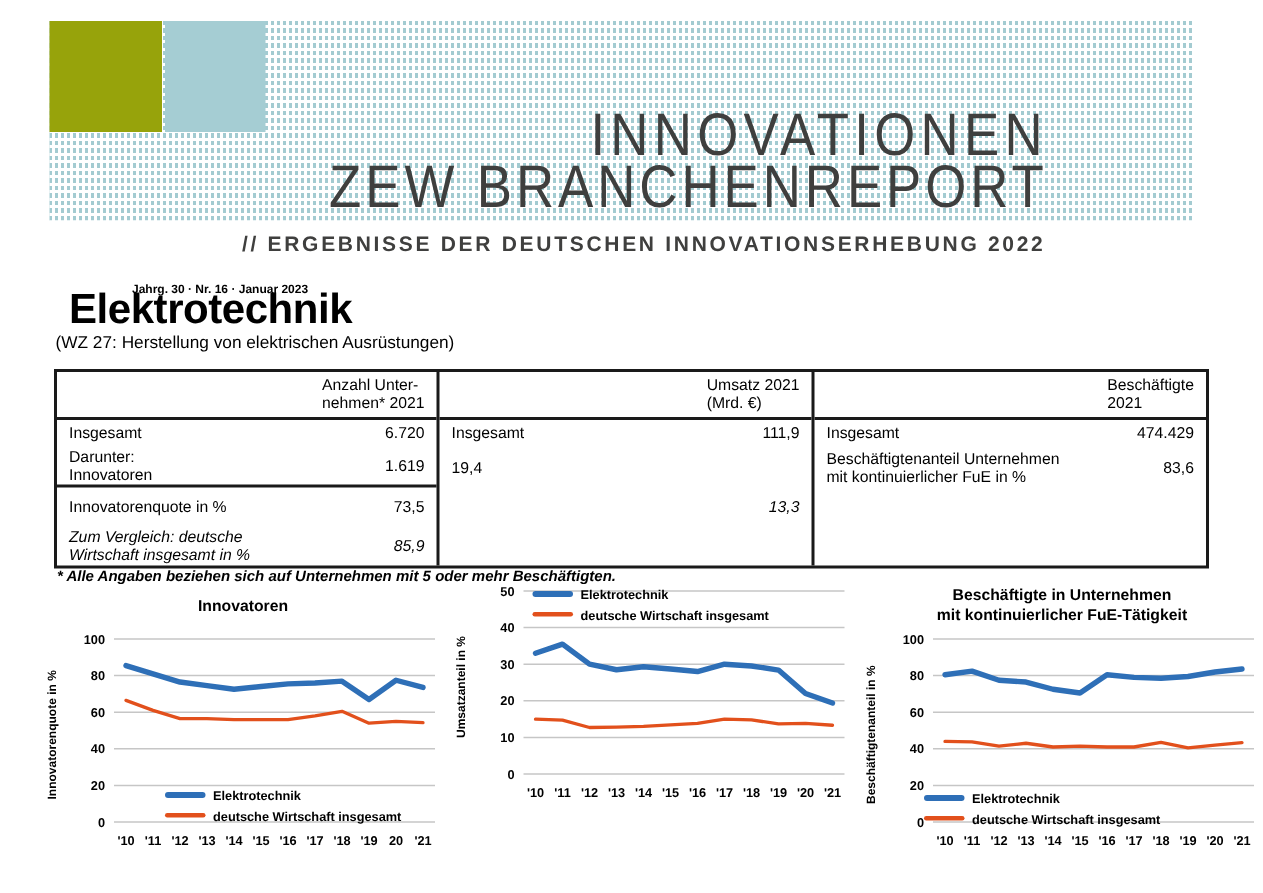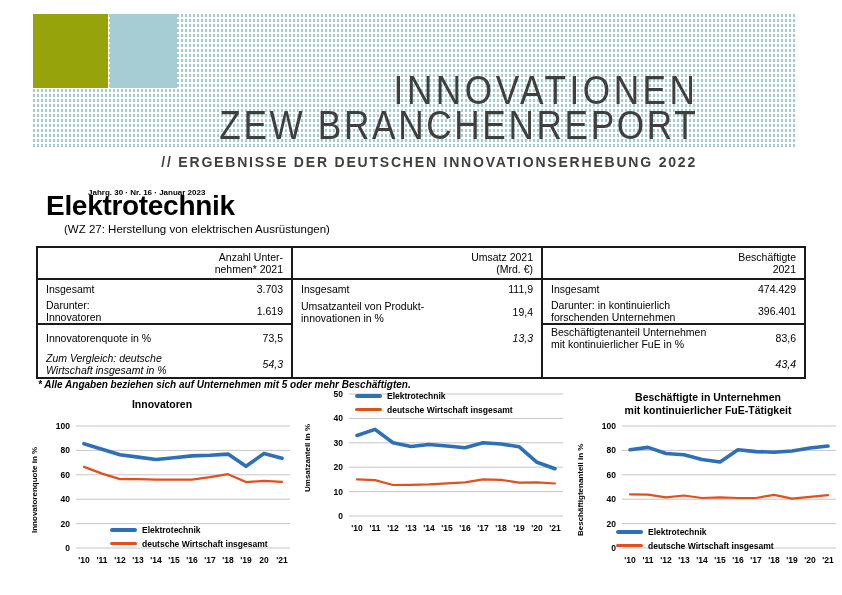--- a/index.html
+++ b/index.html
@@ -27,32 +27,32 @@
   .mast-title.l1 { right:105px; top:70px; letter-spacing:4px; }
   .mast-title.l2 { right:106px; top:105px; letter-spacing:3px; }
   .mast-sub {
     position:absolute; right:107px; top:154px; color:#3f3f3e;
     font-size:14px; font-weight:bold; letter-spacing:1.8px; white-space:nowrap;
   }
   .issue { position:absolute; left:88px; top:188px; font-size:8px; font-weight:bold; }
 
   
   .page-title { position:absolute; left:46px; top:190px; font-size:28px; font-weight:bold; letter-spacing:-0.3px; }
-  .page-subtitle { position:absolute; left:64px; top:223px; font-size:11.5px; }
+  .page-subtitle { position:absolute; left:37px; top:223px; font-size:11.5px; }
 
   
   .dtable {
     position:absolute; left:36px; top:246px; width:770px;
     border:2px solid #1a1a1a; display:grid; grid-template-columns:253px 250px 1fr;
     background:#fff; font-size:10.5px; line-height:1.15;
   }
   .tcol + .tcol { border-left:2px solid #1a1a1a; }
   .thead {
     height:32px; border-bottom:2px solid #1a1a1a; display:flex; align-items:center;
-    justify-content:flex-end; text-align:right; white-space:pre-line; padding:2px 8px;
+    justify-content:flex-end; white-space:pre-line; padding:2px 8px;
   }
   .trow { display:flex; justify-content:space-between; align-items:center; padding:0 8px; }
   .trow .tlabel { white-space:pre-line; }
   .trow .tvalue { text-align:right; white-space:nowrap; }
   .r1 { height:19px; }
   .r2 { height:26px; border-bottom:2px solid #1a1a1a; }
   .r3 { height:26px; }
   .r4 { height:26px; font-style:italic; }
   .footnote { position:absolute; left:38px; top:379px; font-size:10px; font-weight:bold; font-style:italic; }
 
@@ -97,74 +97,63 @@
 
 <h1 class="page-title">Elektrotechnik</h1>
 <div class="page-subtitle">(WZ 27: Herstellung von elektrischen Ausrüstungen)</div>
 
 <div class="dtable">
   <div class="tcol">
     <div class="thead">Anzahl Unter-
 nehmen* 2021</div>
     <div class="trow r1">
       <span class="tlabel">Insgesamt</span>
-      <span class="tvalue">3.703</span>
+      <span class="tvalue">6.720</span>
     </div>
     <div class="trow r2">
       <span class="tlabel">Darunter:
 Innovatoren</span>
       <span class="tvalue">1.619</span>
     </div>
     <div class="trow r3">
       <span class="tlabel">Innovatorenquote in %</span>
       <span class="tvalue">73,5</span>
     </div>
     <div class="trow r4">
       <span class="tlabel">Zum Vergleich: deutsche
 Wirtschaft insgesamt in %</span>
-      <span class="tvalue">54,3</span>
+      <span class="tvalue">85,9</span>
     </div>
   </div>
   <div class="tcol">
     <div class="thead">Umsatz 2021
 (Mrd. €)</div>
     <div class="trow r1">
       <span class="tlabel">Insgesamt</span>
       <span class="tvalue">111,9</span>
     </div>
     <div class="trow r3">
-      <span class="tlabel">Umsatzanteil von Produkt-
-innovationen in %</span>
       <span class="tvalue">19,4</span>
     </div>
     <div class="trow r4">
       <span class="tlabel"></span>
       <span class="tvalue">13,3</span>
     </div>
   </div>
   <div class="tcol">
     <div class="thead">Beschäftigte
 2021</div>
     <div class="trow r1">
       <span class="tlabel">Insgesamt</span>
       <span class="tvalue">474.429</span>
     </div>
-    <div class="trow r2">
-      <span class="tlabel">Darunter: in kontinuierlich
-forschenden Unternehmen</span>
-      <span class="tvalue">396.401</span>
-    </div>
     <div class="trow r3">
       <span class="tlabel">Beschäftigtenanteil Unternehmen
 mit kontinuierlicher FuE in %</span>
       <span class="tvalue">83,6</span>
-    </div>
-    <div class="trow r4">
-      <span class="tlabel"></span>
-      <span class="tvalue">43,4</span>
     </div>
   </div>
 </div>
 
 <div class="footnote">* Alle Angaben beziehen sich auf Unternehmen mit 5 oder mehr Beschäftigten.</div>
 
 <div class="charts">
   <div class="chart-panel" data-chart="0">
       <div class="chart-title-wrap">
         <div class="chart-title">Innovatoren</div>

